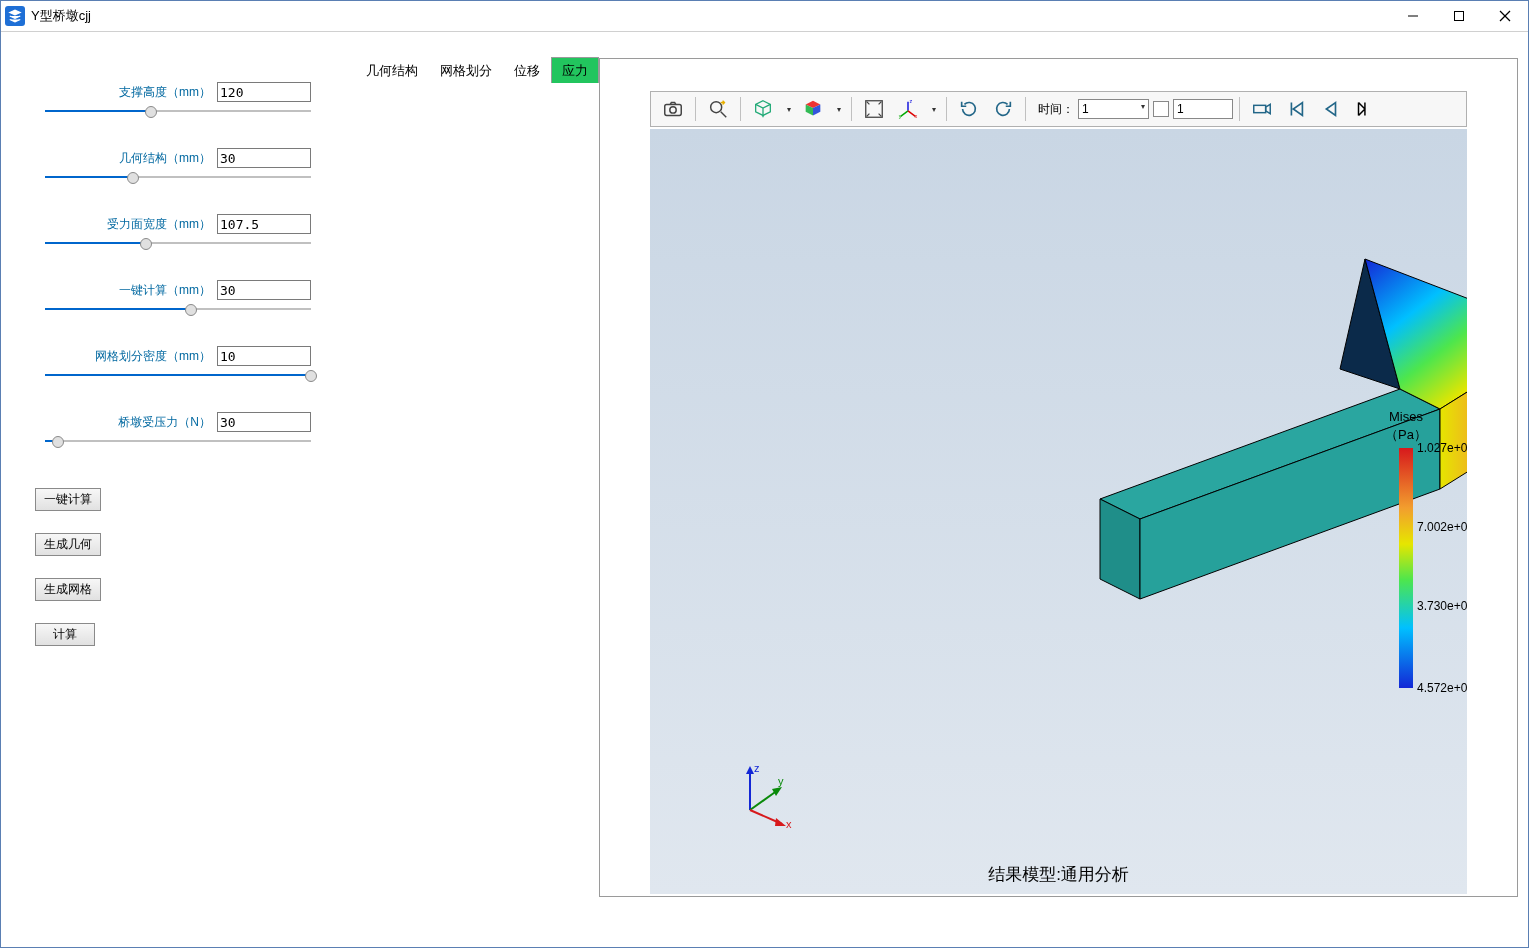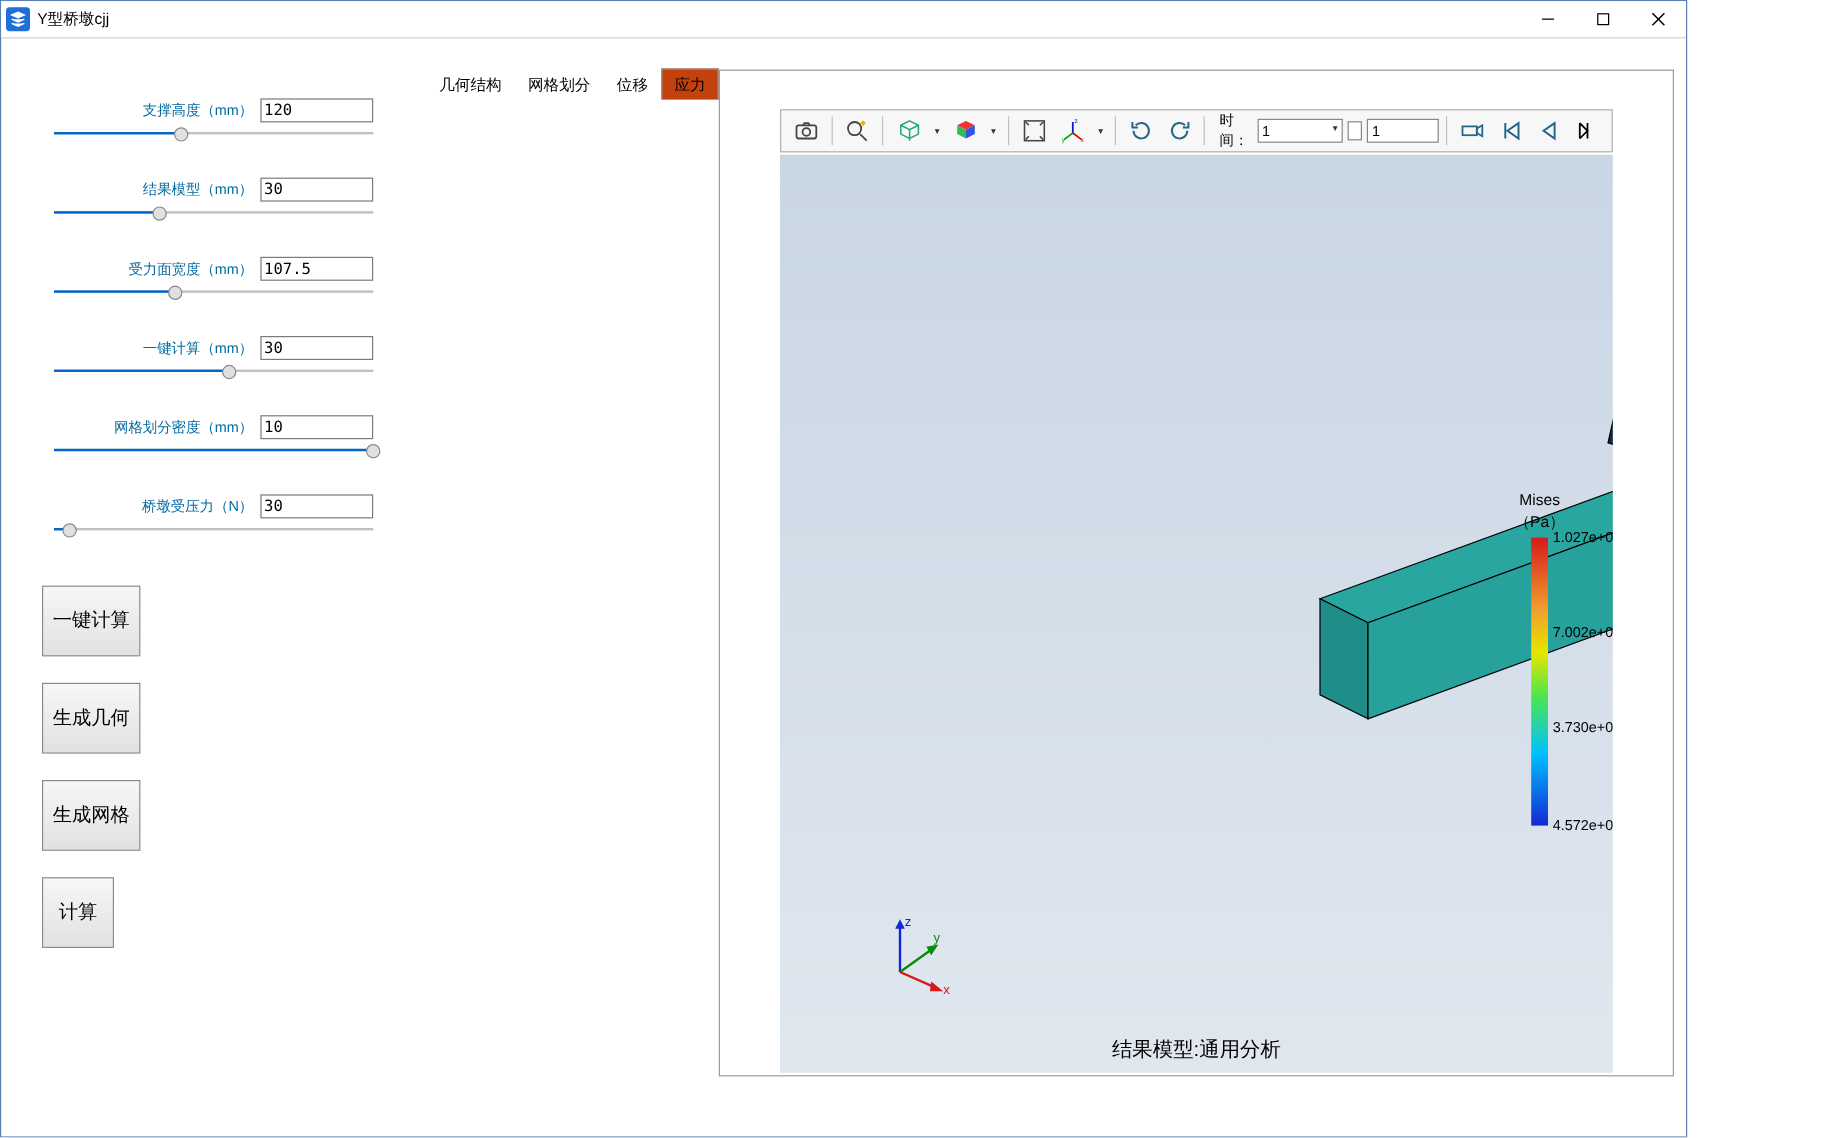--- a/index.html
+++ b/index.html
@@ -5,21 +5,21 @@
   html, body {
     margin: 0;
     padding: 0;
     font-family: "Microsoft YaHei", "SimSun", Arial, sans-serif;
     font-size: 12px;
     background: #ffffff;
     color: #000;
     user-select: none;
   }
   .window {
-    width: 1406px;
+    width: 1529px;
     height: 948px;
     border: 1px solid #5a7fb3;
     box-sizing: border-box;
     display: flex;
     flex-direction: column;
     background: #ffffff;
   }
   
   .titlebar {
     height: 30px;
@@ -121,22 +121,22 @@
     margin-top: 40px;
     display: flex;
     flex-direction: column;
     gap: 22px;
     align-items: flex-start;
     padding-left: 4px;
   }
   .btn {
     background: linear-gradient(#f7f7f7, #e1e1e1);
     border: 1px solid #8a8a8a;
-    padding: 18px 8px;
-    font-size: 16px;
+    padding: 2px 8px;
+    font-size: 12px;
     cursor: pointer;
     min-width: 60px;
     text-align: center;
   }
   
   .main {
     flex: 1;
     display: flex;
     flex-direction: row;
     padding: 26px 10px 50px 4px;
@@ -153,21 +153,21 @@
     font-size: 13px;
     cursor: pointer;
     border: 1px solid transparent;
     border-bottom: none;
     position: relative;
     top: 1px;
     background: #fff;
   }
   .tab.active {
     border-color: #9a9a9a;
-    background: #c2410c;
+    background: #22c55e;
     z-index: 2;
   }
   .viewer-frame {
     flex: 1;
     border: 1px solid #9a9a9a;
     background: #ffffff;
     position: relative;
     overflow: hidden;
     display: flex;
     flex-direction: column;
@@ -315,21 +315,21 @@
       <input class="param-input" value="120" style="">
     </div>
     <div class="slider">
       <div class="slider-track"></div>
       <div class="slider-fill" style="width:40%"></div>
       <div class="slider-thumb" style="left:40%"></div>
     </div>
           </div>
           <div class="param">
     <div class="param-row">
-      <span class="param-label">结果模型（mm）</span>
+      <span class="param-label">几何结构（mm）</span>
       <input class="param-input" value="30" style="">
     </div>
     <div class="slider">
       <div class="slider-track"></div>
       <div class="slider-fill" style="width:33%"></div>
       <div class="slider-thumb" style="left:33%"></div>
     </div>
           </div>
           <div class="param">
     <div class="param-row">

